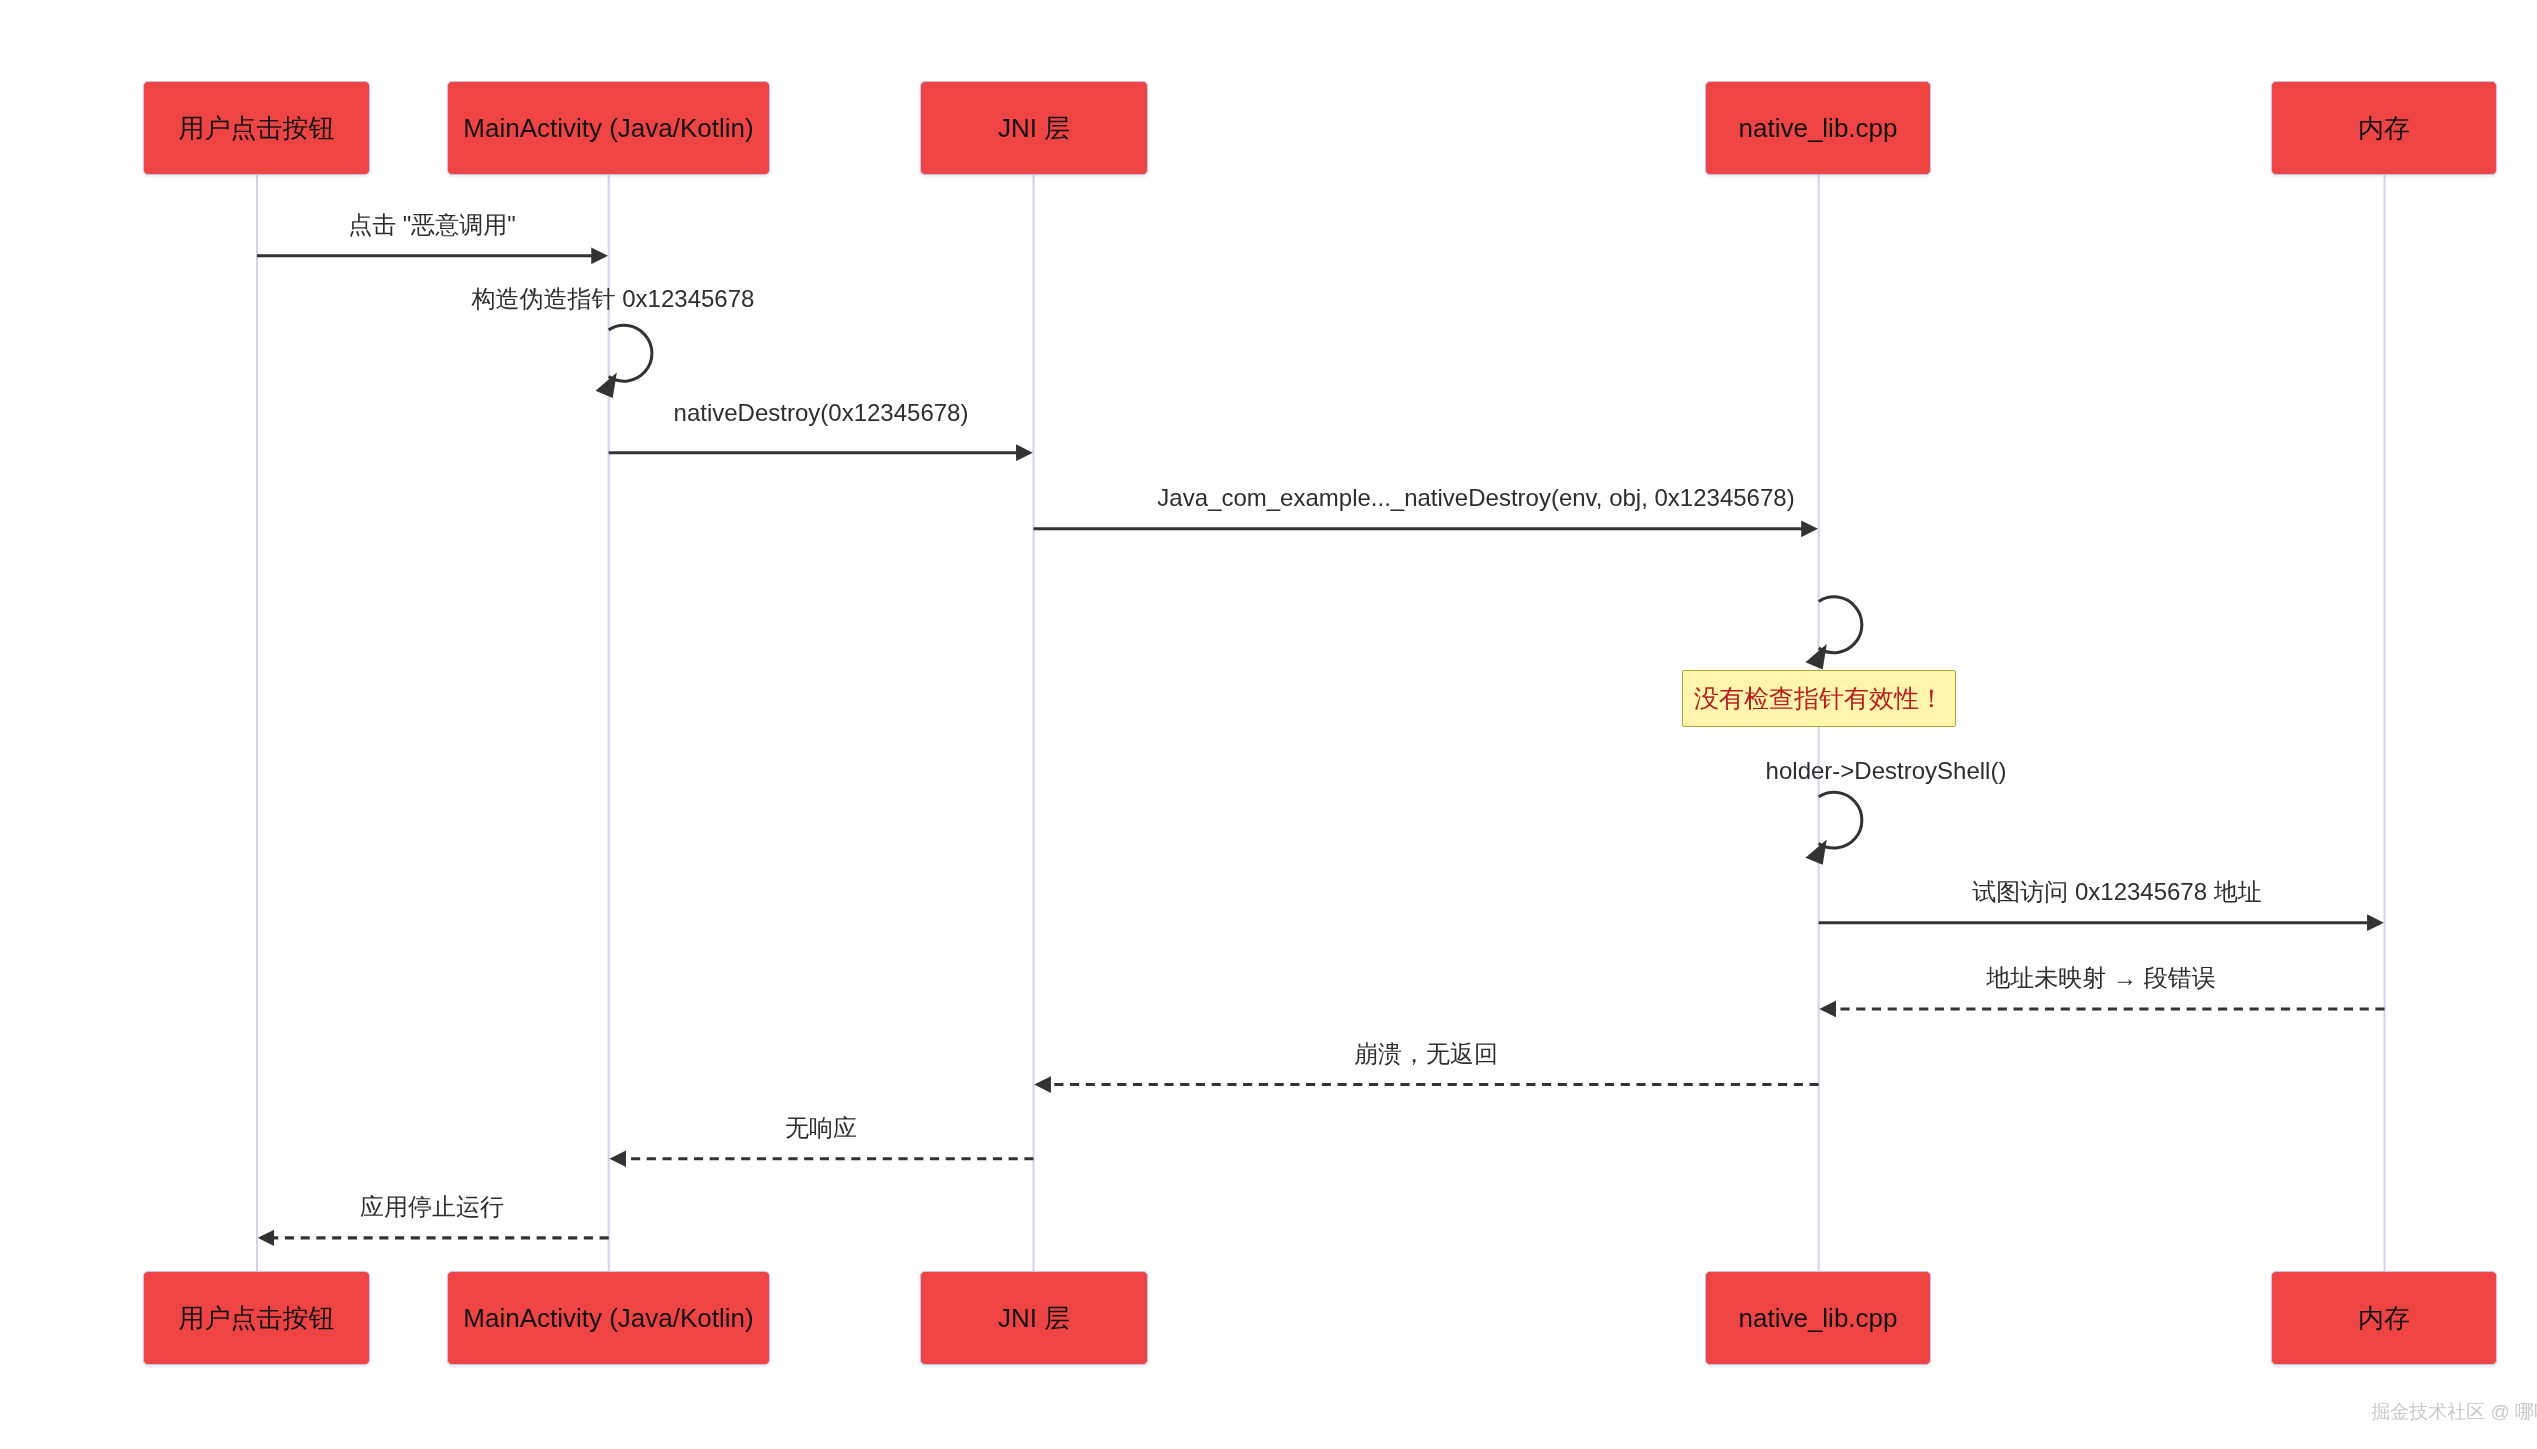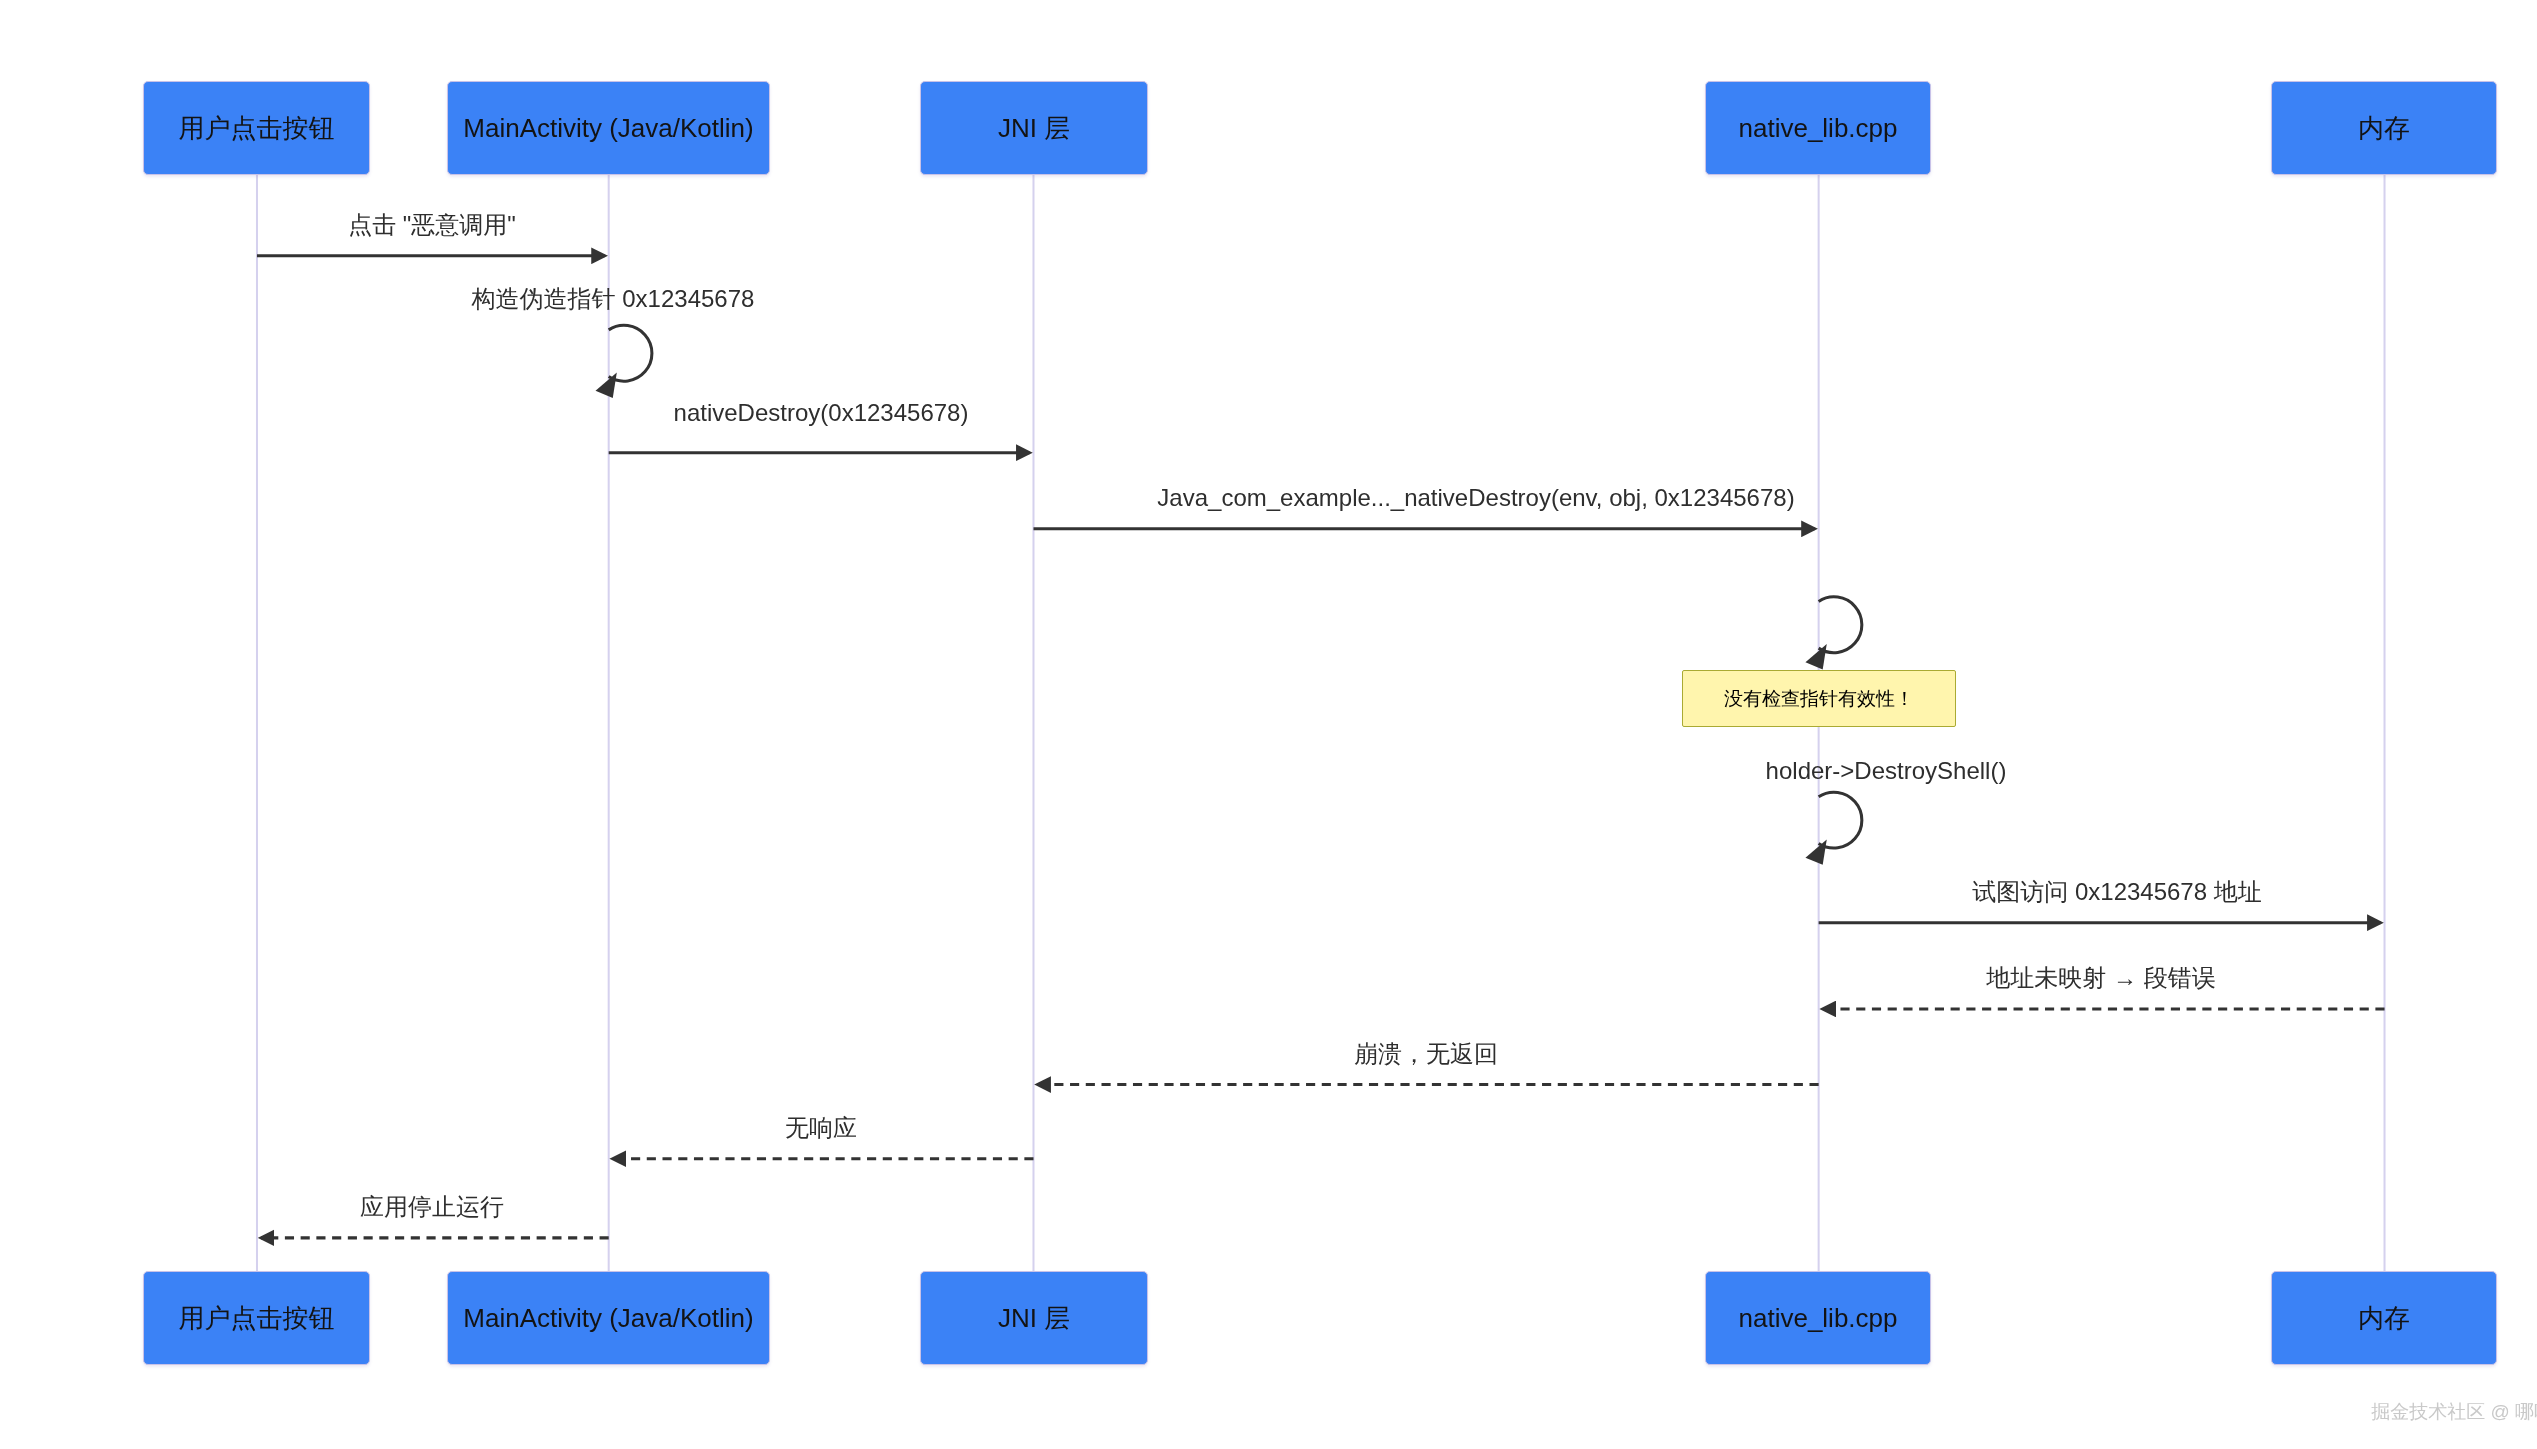--- a/index.html
+++ b/index.html
@@ -7,21 +7,21 @@
     position:relative;
     width:2641px;height:1450px;
     background:#ffffff;
     font-family:"Liberation Sans","DejaVu Sans",sans-serif;
     overflow:hidden;
   }
   #links{position:absolute;left:0;top:0;}
   .actor{
     position:absolute;
     height:94px;
-    background:#3b82f6;
+    background:#ef4444;
     border:1.5px solid #C8C2E8;
     border-radius:5px;
     box-sizing:border-box;
     display:flex;align-items:center;justify-content:center;
     font-size:26px;color:#131313;
     white-space:nowrap;
     box-shadow:0 2px 3px rgba(120,110,180,0.15);
   }
   .msg-label{
     position:absolute;
@@ -31,21 +31,21 @@
     line-height:33px;
     text-align:center;
   }
   .note{
     position:absolute;
     background:#FFF5AD;
     border:1.5px solid #AAAA33;
     border-radius:2px;
     box-sizing:border-box;
     display:flex;align-items:center;justify-content:center;
-    font-size:19px;color:#000000;
+    font-size:25px;color:#b91c1c;
     white-space:nowrap;
   }
   .watermark{
     position:absolute;
     right:12px;top:1399px;
     font-size:19px;color:#c9c9c9;
     white-space:nowrap;
     text-shadow:0.5px 0.5px 0 #ffffff;
   }
 </style>

